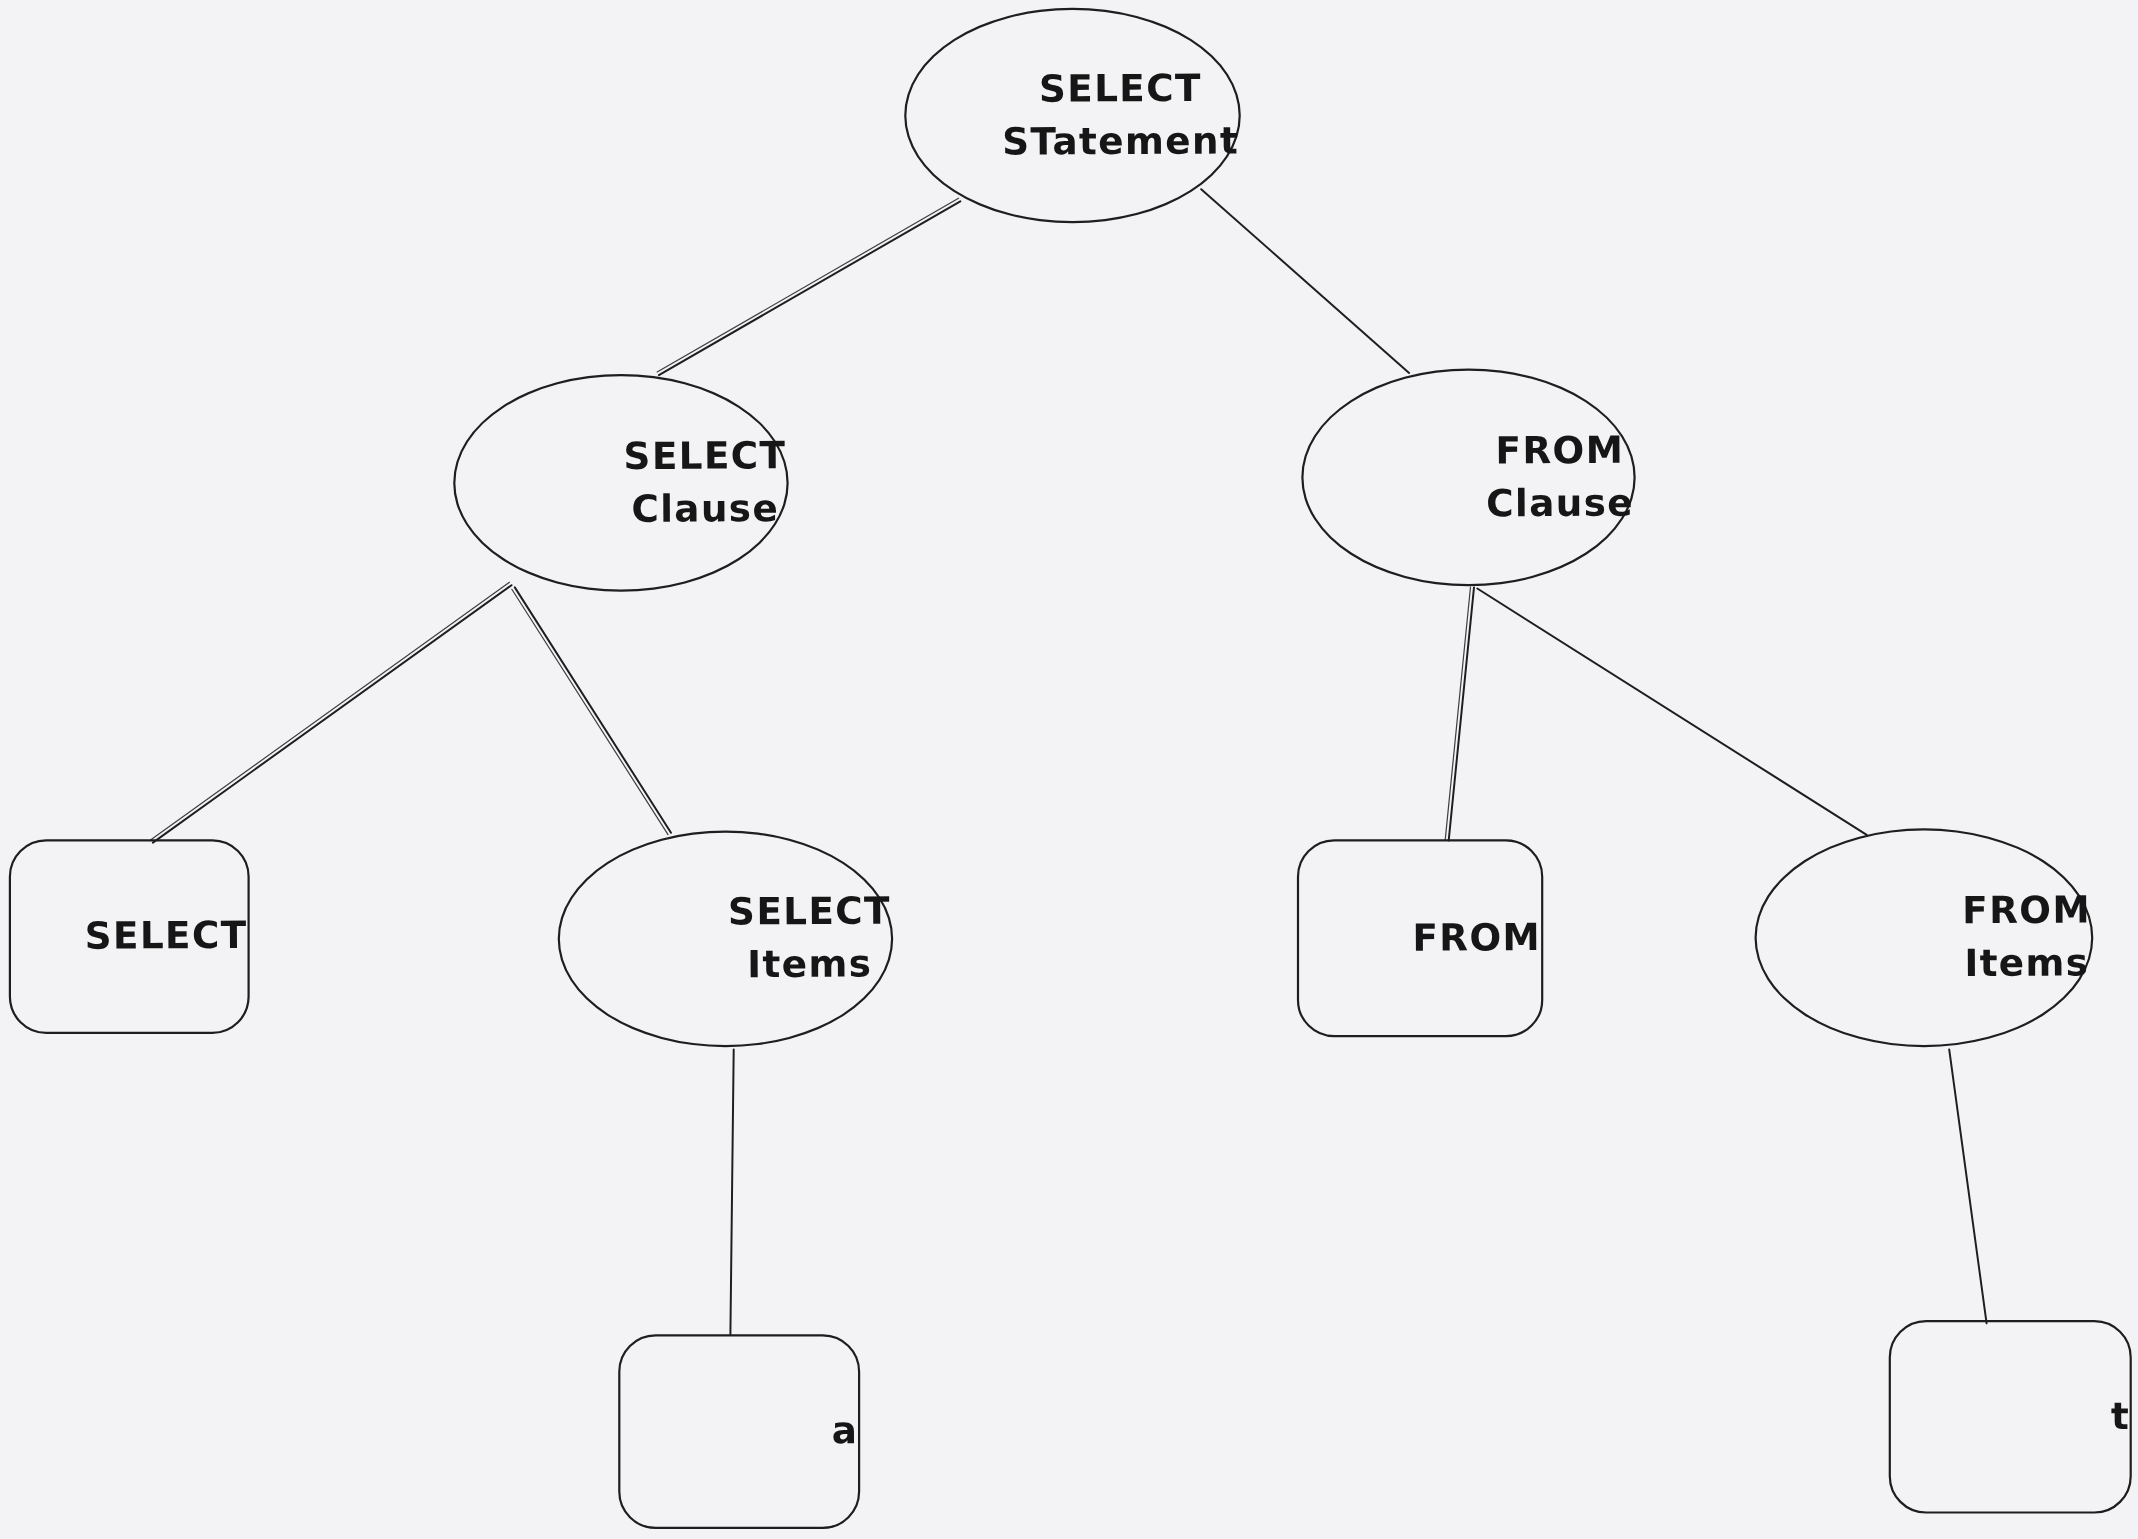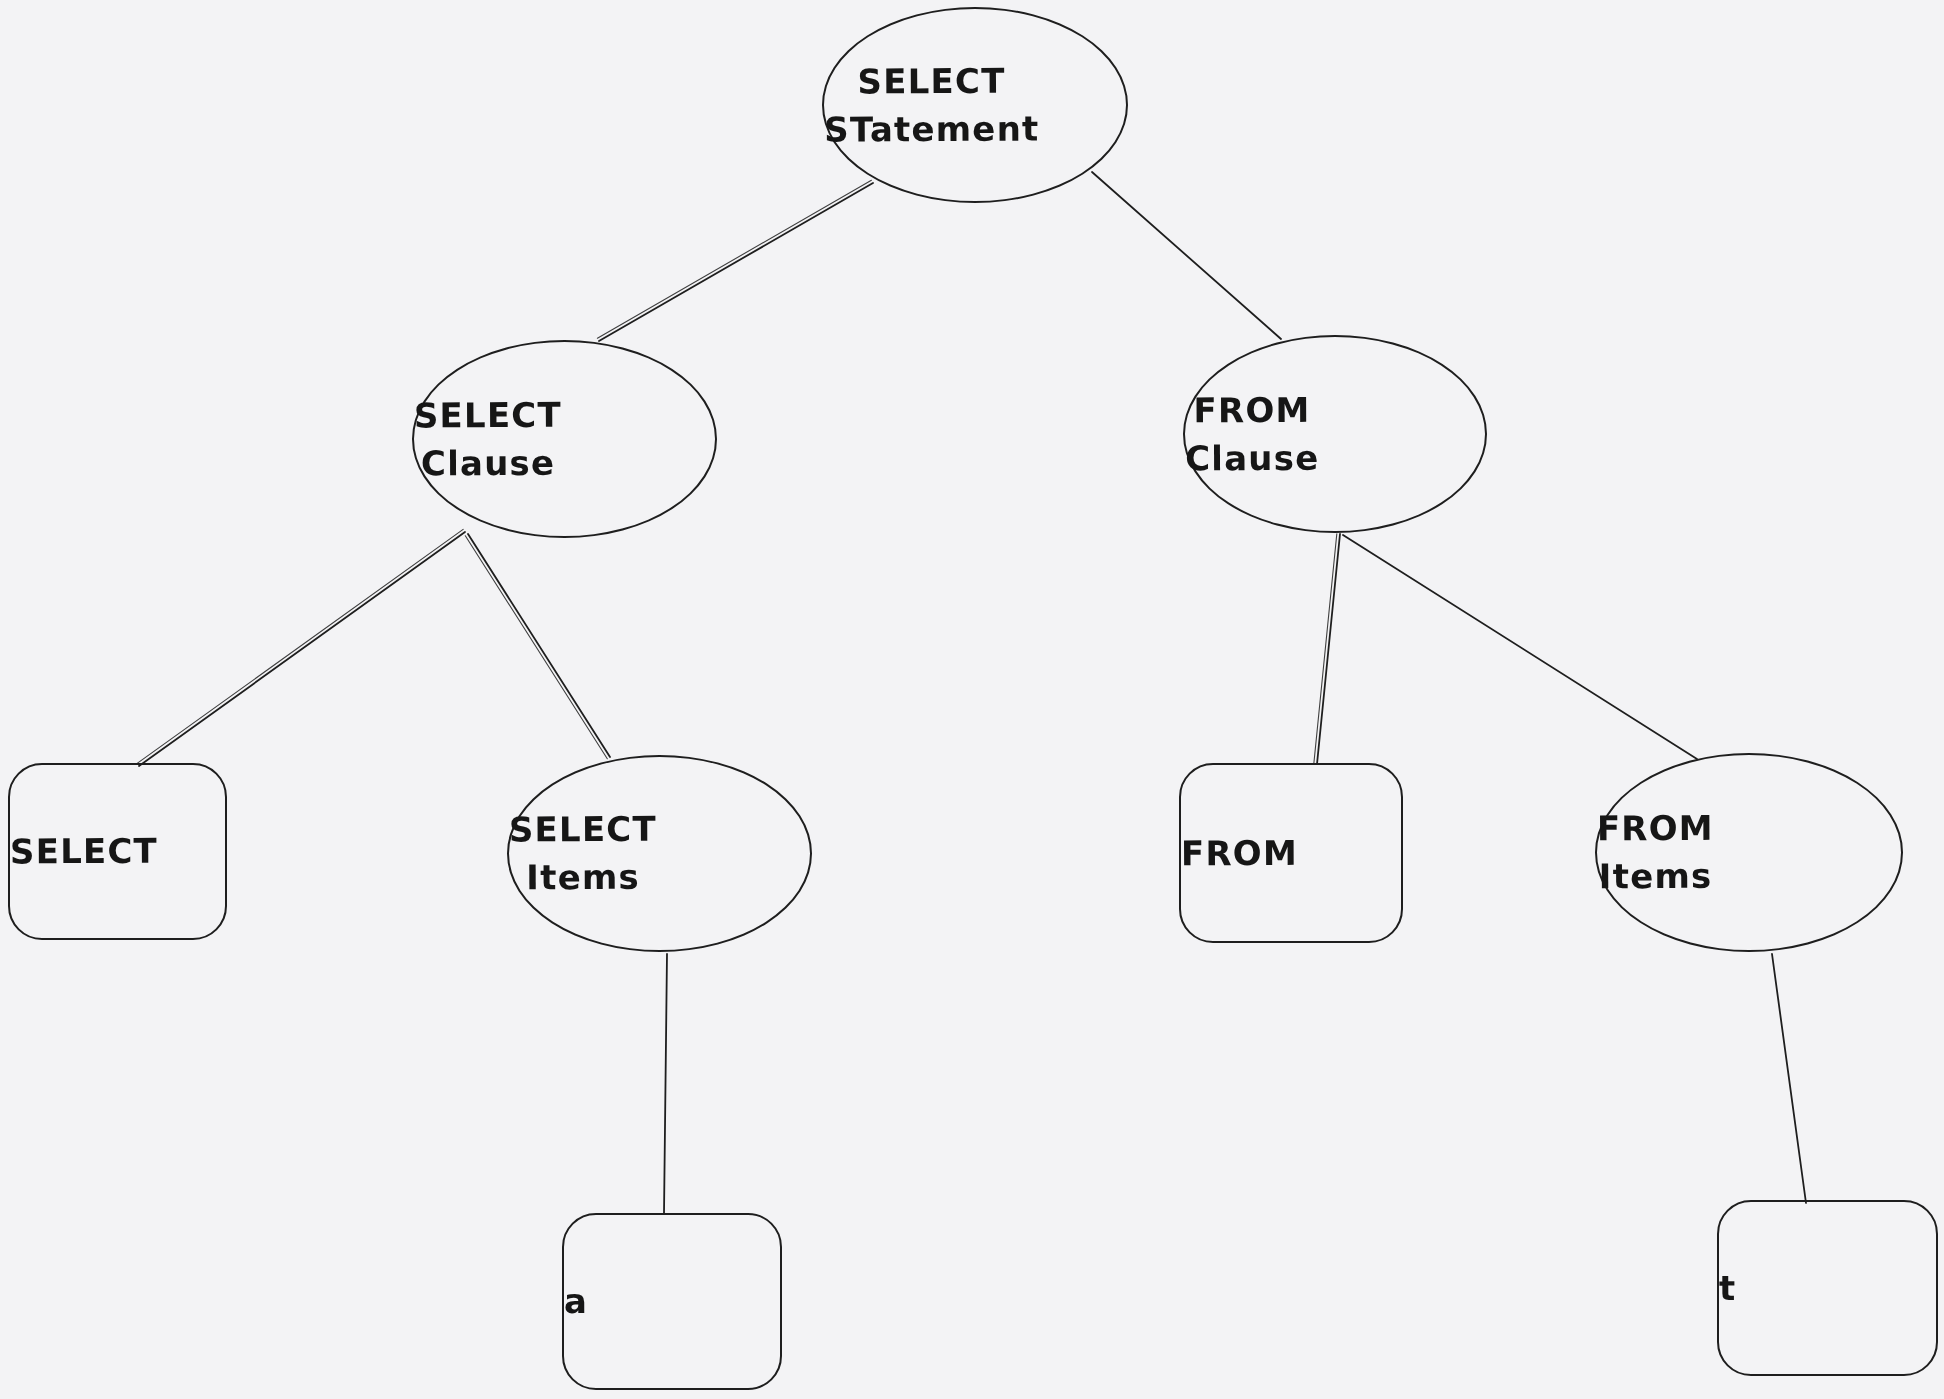--- a/index.html
+++ b/index.html
@@ -31,21 +31,21 @@
   }
   .edge.ghost {
     stroke-width: 1.1;
     opacity: 0.85;
   }
   .node {
     position: absolute;
     box-sizing: border-box;
     display: flex;
     align-items: center;
-    justify-content: flex-start;
+    justify-content: flex-end;
     border: 2.2px solid #1e1e1e;
     background: transparent;
     color: #161616;
   }
   .node.ellipse { border-radius: 50%; }
   .node.rect { border-radius: 34px; }
   .node-label {
     white-space: pre-line;
     text-align: center;
     font-size: 34px;

